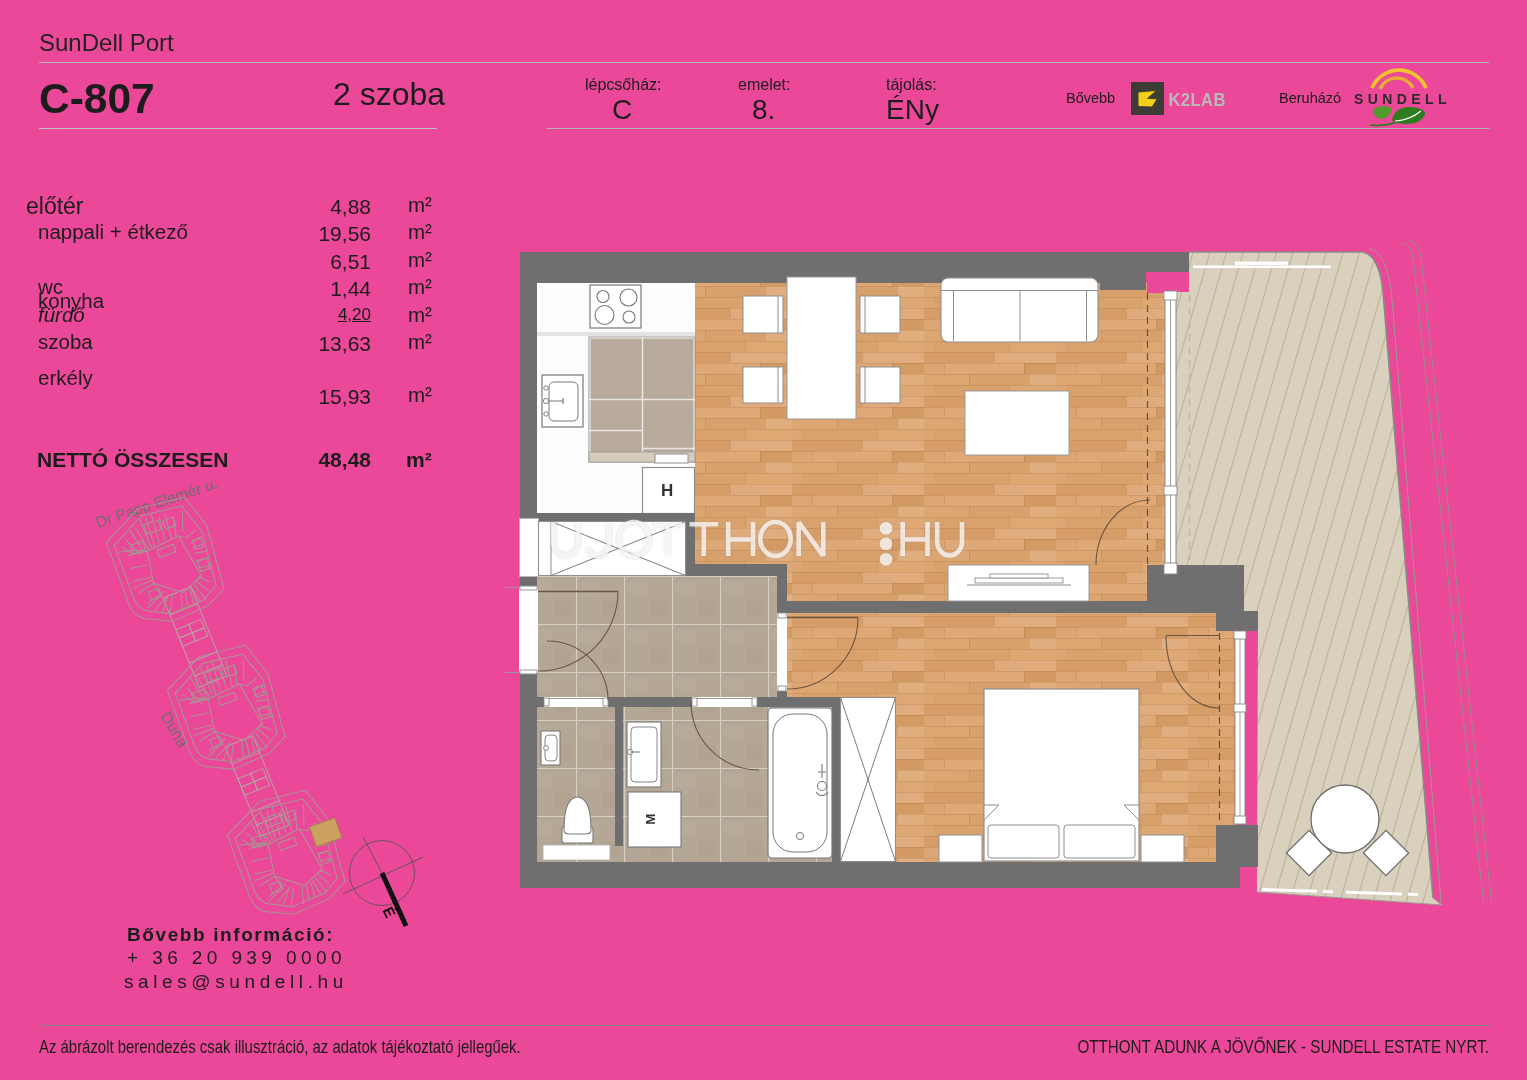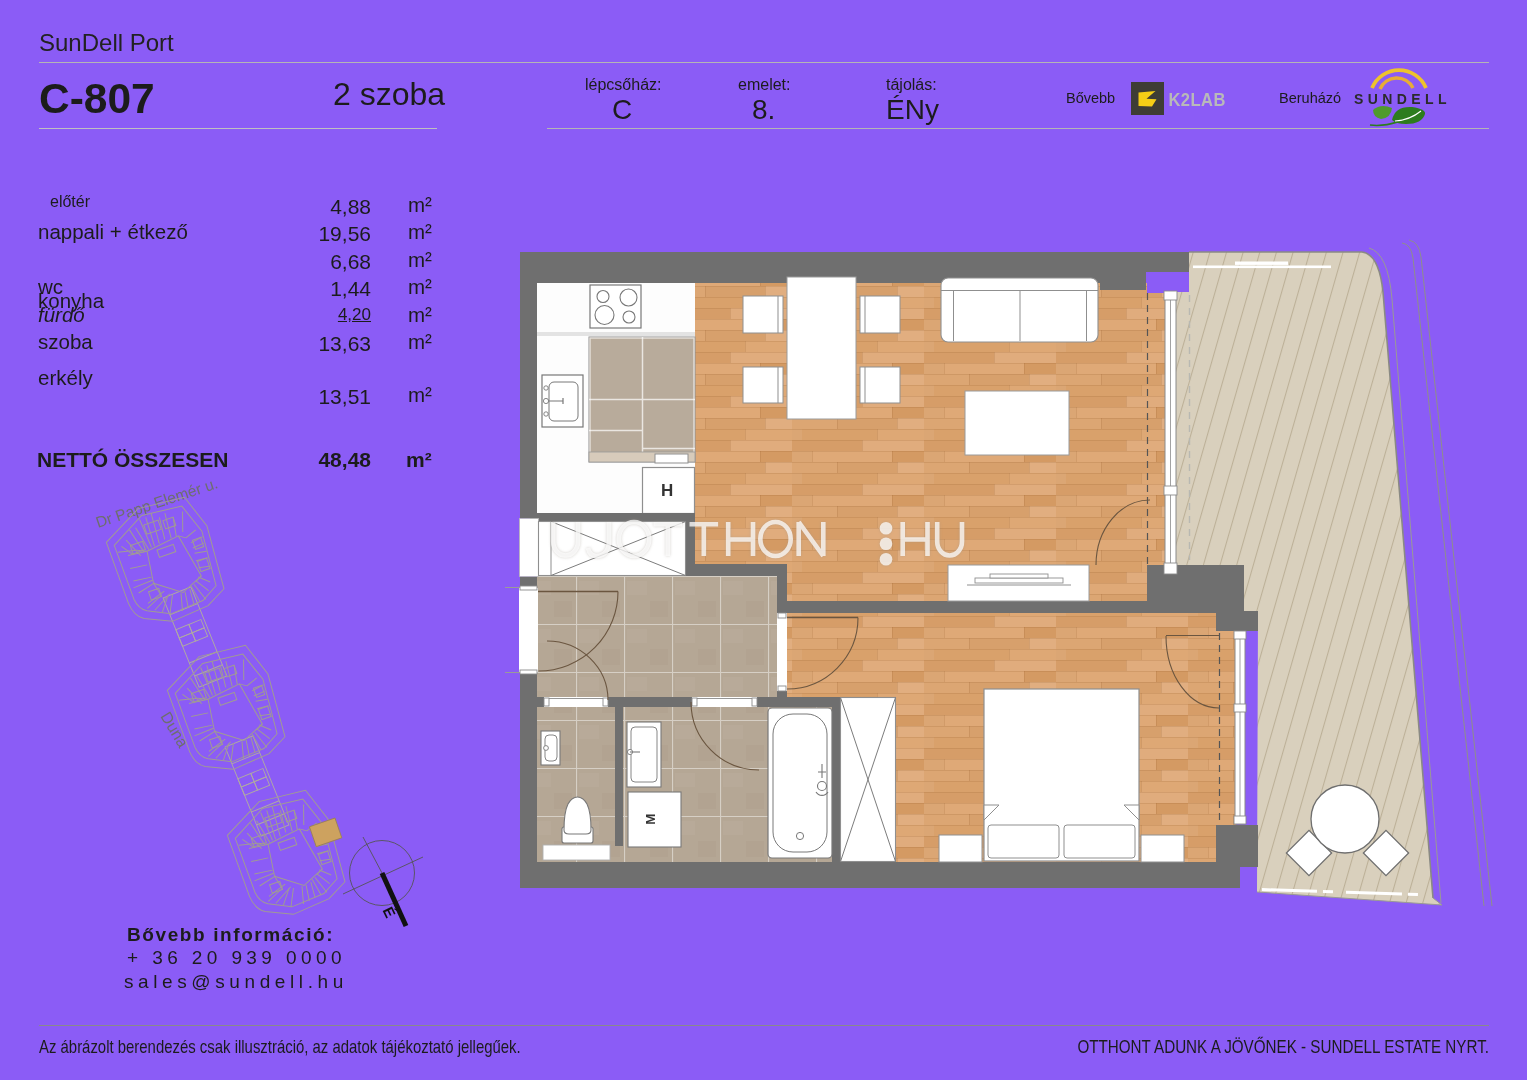--- a/index.html
+++ b/index.html
@@ -1,16 +1,16 @@
 <!DOCTYPE html>
 <html><head>
 <meta charset="utf-8">
 <style>
   html,body{margin:0;padding:0;background:#fff;}
-  #page{position:relative;width:1527px;height:1080px;background:#8b5cf6;overflow:hidden;
+  #page{position:relative;width:1527px;height:1080px;background:#ec4899;overflow:hidden;
         font-family:"Liberation Sans", sans-serif;color:#1c1c1c;}
   .abs{position:absolute;white-space:nowrap;}
   .line{position:absolute;background:#9a9a9a;height:1px;}
 </style>
 </head>
 <body>
 <div id="page">
 
   <div class="abs" style="left:39px;top:29px;font-size:24px;color:#222;">SunDell Port</div>
 
@@ -53,46 +53,46 @@
     <path d="M28 27 A18.2 18.2 0 0 1 61 26" fill="none" stroke="#e7ad36" stroke-width="3.4"></path>
     <text x="2" y="42" font-size="14" font-weight="bold" letter-spacing="4.4" fill="#2b2b2b">SUNDELL</text>
     <path d="M40 58 Q43 44 60 45 Q74 47 73 52 Q70 62 54 62 Q44 62 40 58 Z" fill="#2d7c1e"></path>
     <path d="M21 48 Q29 41 40 46 Q39 56 29 57 Q21 55 21 48 Z" fill="#4f9b2c"></path>
     <path d="M18 63 Q40 66 70 49" fill="none" stroke="#2d7c1e" stroke-width="1.6"></path>
     <path d="M43 59 Q58 58 69 49" fill="none" stroke="#ffffff" stroke-width="1.1"></path>
   </svg>
 
   <div class="abs" style="left:0;top:0;">
 
-    <div class="abs" style="left:50px;top:193px;font-size:16px;text-align:center;">előtér</div>
+    <div class="abs" style="left:26px;top:193px;font-size:23px;text-align:center;">előtér</div>
     <div class="abs" style="left:271px;top:195px;width:100px;font-size:21px;text-align:right;">4,88</div>
     <div class="abs" style="left:408px;top:193px;font-size:20.5px;">m²</div>
 
     <div class="abs" style="left:38px;top:220px;font-size:20.5px;">nappali + étkező</div>
     <div class="abs" style="left:271px;top:222px;width:100px;font-size:21px;text-align:right;">19,56</div>
     <div class="abs" style="left:408px;top:220px;font-size:20.5px;">m²</div>
 
     <div class="abs" style="left:38px;top:248px;font-size:20.5px;margin-top:41px;">konyha</div>
-    <div class="abs" style="left:271px;top:250px;width:100px;font-size:21px;text-align:right;">6,68</div>
+    <div class="abs" style="left:271px;top:250px;width:100px;font-size:21px;text-align:right;">6,51</div>
     <div class="abs" style="left:408px;top:248px;font-size:20.5px;">m²</div>
 
     <div class="abs" style="left:38px;top:275px;font-size:20.5px;">wc</div>
     <div class="abs" style="left:271px;top:277px;width:100px;font-size:21px;text-align:right;">1,44</div>
     <div class="abs" style="left:408px;top:275px;font-size:20.5px;">m²</div>
 
     <div class="abs" style="left:38px;top:303px;font-size:20.5px;font-style:italic;">fürdő</div>
     <div class="abs" style="left:271px;top:305px;width:100px;font-size:17px;text-align:right;text-decoration:underline;">4,20</div>
     <div class="abs" style="left:408px;top:303px;font-size:20.5px;">m²</div>
 
     <div class="abs" style="left:38px;top:330px;font-size:20.5px;">szoba</div>
     <div class="abs" style="left:271px;top:332px;width:100px;font-size:21px;text-align:right;">13,63</div>
     <div class="abs" style="left:408px;top:330px;font-size:20.5px;">m²</div>
 
     <div class="abs" style="left:38px;top:366px;font-size:20.5px;">erkély</div>
-    <div class="abs" style="left:271px;top:385px;width:100px;font-size:21px;text-align:right;">13,51</div>
+    <div class="abs" style="left:271px;top:385px;width:100px;font-size:21px;text-align:right;">15,93</div>
     <div class="abs" style="left:408px;top:383px;font-size:20.5px;">m²</div>
 
     <div class="abs" style="left:37px;top:448px;font-size:21px;font-weight:bold;">NETTÓ ÖSSZESEN</div>
     <div class="abs" style="left:271px;top:448px;width:100px;font-size:21px;font-weight:bold;text-align:right;">48,48</div>
     <div class="abs" style="left:406px;top:448px;font-size:21px;font-weight:bold;">m²</div>
   </div>
 
   <svg class="abs" style="left:40px;top:480px;" width="420" height="470" viewBox="0 0 420 470" id="sitemap">
     <defs>
       <g id="bldg" stroke="#a19b93" fill="none" stroke-width="0.9">

